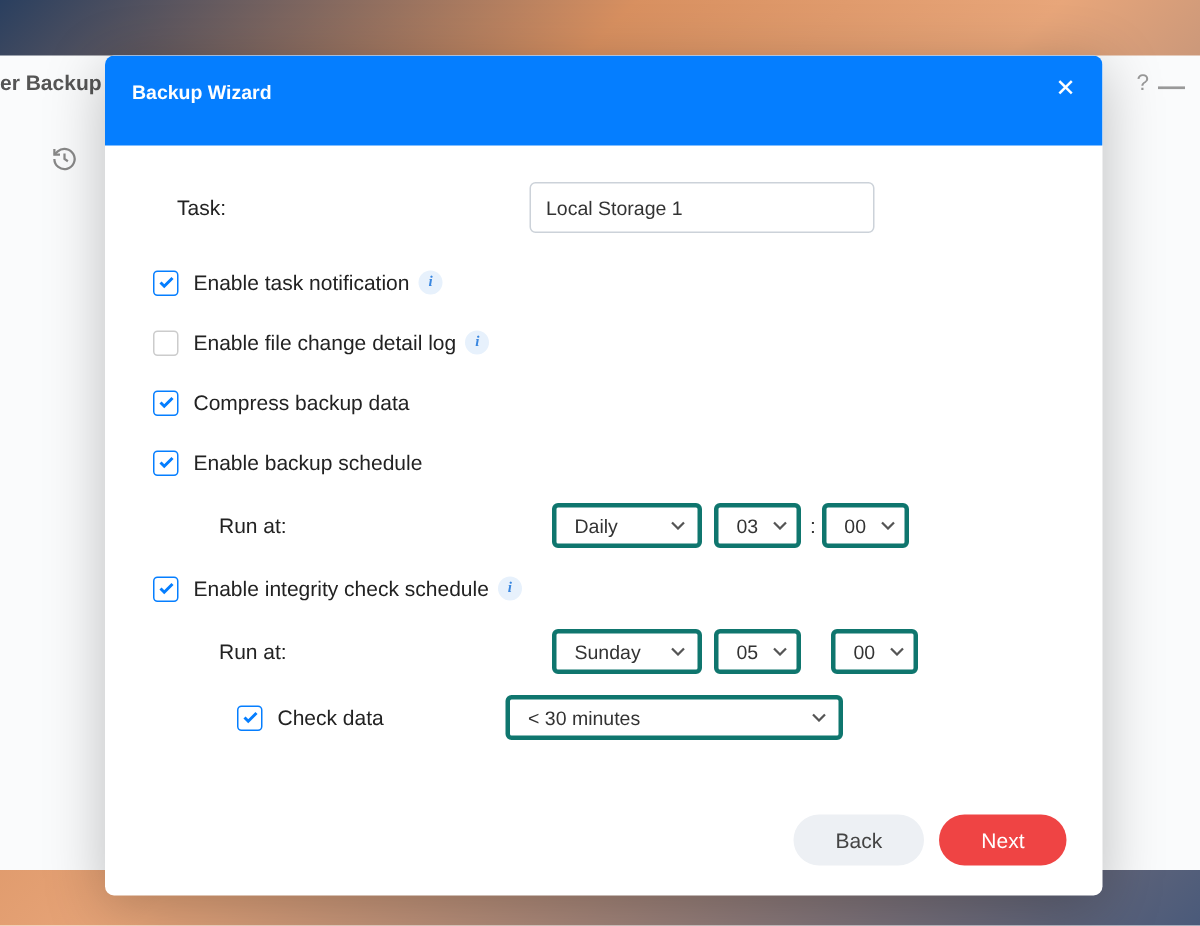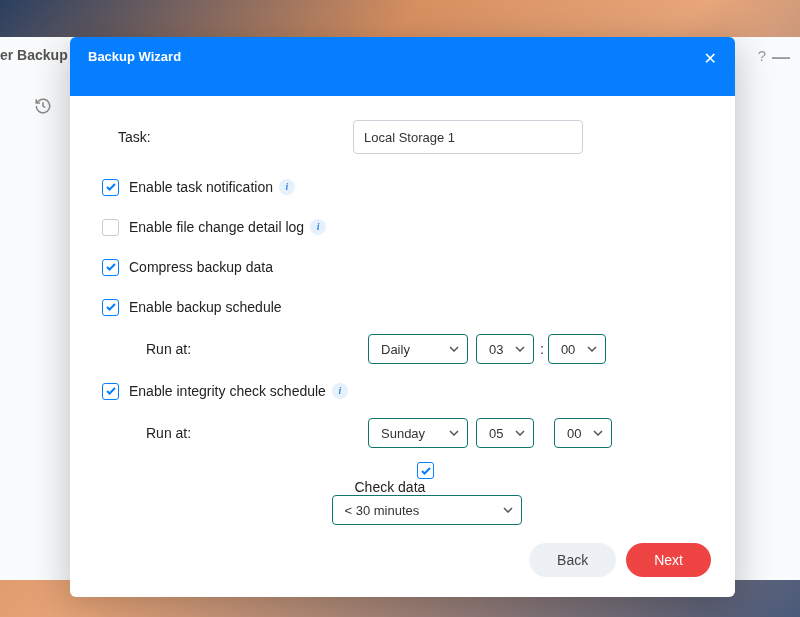--- a/index.html
+++ b/index.html
@@ -4,48 +4,48 @@
 <style>
 * { box-sizing: border-box; margin: 0; padding: 0; font-family: -apple-system, BlinkMacSystemFont, "Segoe UI", sans-serif; }
 body { width: 800px; height: 617px; overflow: hidden; background: linear-gradient(135deg, #2a3f5f 0%, #d89060 30%, #e8a67a 50%, #4a5a7a 100%); position: relative; }
 .bg-window { position: absolute; top: 37px; left: 0; right: 0; bottom: 37px; background: #fafbfc; }
 .bg-title { position: absolute; top: 47px; left: 0; font-size: 14px; color: #555; font-weight: 600; }
 .bg-help { position: absolute; top: 47px; right: 34px; color: #999; font-size: 15px; }
 .bg-min { position: absolute; top: 47px; right: 10px; color: #999; font-size: 18px; font-weight: bold; }
 .bg-history { position: absolute; top: 97px; left: 34px; }
 .modal { position: absolute; top: 37px; left: 70px; width: 665px; height: 560px; background: #fff; border-radius: 6px; box-shadow: 0 8px 40px rgba(0,0,0,0.25); overflow: hidden; display: flex; flex-direction: column; }
 .modal-header { background: #057eff; color: #fff; padding: 12px 18px 18px; }
-.modal-titlebar { display: flex; justify-content: space-between; align-items: flex-start; font-size: 13px; font-weight: 600; margin-bottom: 10px; }
+.modal-titlebar { display: flex; justify-content: space-between; align-items: flex-end; font-size: 13px; font-weight: 600; margin-bottom: 10px; }
 .modal-title { font-size: 20px; font-weight: 700; margin-left: 14px; }
 .close-x { font-size: 16px; cursor: pointer; font-weight: 300; }
 .modal-body { flex: 1; padding: 24px 32px 10px; overflow: auto; }
 .row { display: flex; align-items: center; margin-bottom: 14px; min-height: 26px; }
 .row-task { margin-bottom: 20px; }
 .row-label { font-size: 14px; color: #222; width: 235px; margin-left: 16px; }
 .indent-1 { padding-left: 28px; gap: 16px; }
-.indent-2 { padding-left: 56px; flex-direction: column; }
+.indent-2 { padding-left: 56px; }
 .checkbox { width: 17px; height: 17px; border: 1.5px solid #057eff; border-radius: 3px; margin-right: 10px; display: inline-flex; align-items: center; justify-content: center; background: #fff; cursor: pointer; }
 .checkbox.unchecked { border-color: #ccc; }
 .checkbox svg { display: none; }
 .checkbox.checked svg { display: block; }
 .check-label { font-size: 14px; color: #222; }
 .info-icon { display: inline-block; width: 16px; height: 16px; border-radius: 50%; background: #e7f1fc; color: #3a87e0; font-size: 10px; font-weight: bold; font-style: italic; font-family: Georgia, serif; text-align: center; line-height: 16px; margin-left: 6px; }
 .text-input { width: 230px; height: 30px; border: 1px solid #ccd2d9; border-radius: 4px; padding: 16px 10px; font-size: 13px; color: #333; }
-.select { height: 30px; border: 1px solid #0f766e; border-radius: 4px; padding: 0 8px 0 12px; font-size: 13px; color: #333; background: #fff; display: inline-flex; align-items: center; justify-content: space-between; cursor: pointer; margin-right: 8px; }
+.select { height: 30px; border: 3px solid #0f766e; border-radius: 4px; padding: 0 8px 0 12px; font-size: 13px; color: #333; background: #fff; display: inline-flex; align-items: center; justify-content: space-between; cursor: pointer; margin-right: 8px; }
 .caret { margin-left: 10px; }
 .caret svg { display: block; }
 .colon { margin: 0 4px 0 -2px; font-size: 14px; color: #333; }
 .modal-footer { padding: 16px 24px 20px; display: flex; justify-content: flex-end; gap: 10px; }
 .btn { height: 34px; padding: 0 28px; border-radius: 17px; font-size: 14px; font-weight: 500; border: none; cursor: pointer; }
 .btn-secondary { background: #edf0f4; color: #444; }
 .btn-primary { background: #ef4444; color: #fff; }
 .sel-freq { width: 100px; }
 .sel-hm { width: 58px; }
 .sel-day { width: 100px; }
-.sel-dur { width: 190px; gap: 16px; }
+.sel-dur { width: 225px; gap: 16px; }
 .controls { margin-left: auto; display: flex; align-items: center;}
 .indent-1 .controls {margin-left: 0;}
 .row-task .row-label{width:235px;}
 .row .controls-runat{margin-left: -1px;}
 </style>
 </head>
 <body>
 
 <div class="bg-window"></div>
 <div class="bg-title">er Backup</div>

